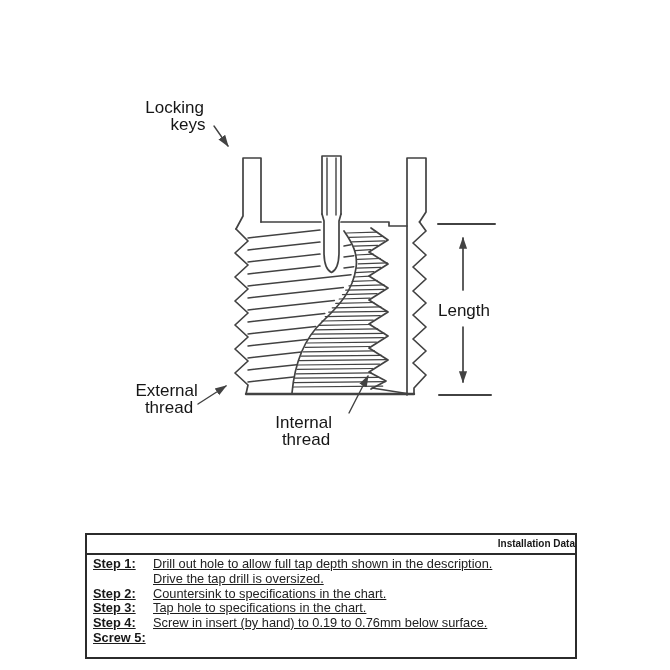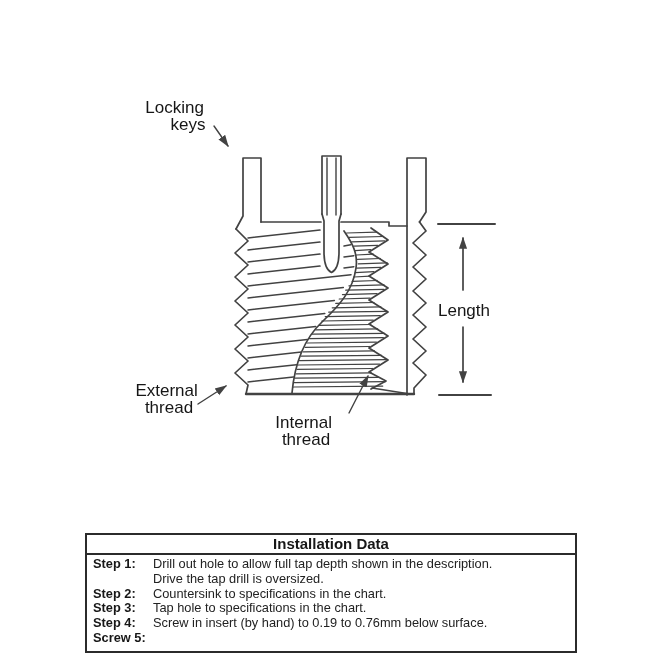--- a/index.html
+++ b/index.html
@@ -2,23 +2,23 @@
 <html><head>
 <meta charset="utf-8">
 <style>
   html,body{margin:0;padding:0;background:#fff;}
   .stage{position:relative;width:670px;height:670px;background:#ffffff;overflow:hidden;
          font-family:"Liberation Sans",sans-serif;color:#1c1c1c;}
   .stage svg{position:absolute;left:0;top:0;}
   svg text{fill:#161616;font-family:"Liberation Sans",sans-serif;font-size:17px;}
   .itable{position:absolute;left:85px;top:533px;width:488px;background:#fff;
           border:2px solid #2b2b2b;}
-  .ititle{height:18px;line-height:18px;text-align:center;font-weight:bold;
-          font-size:15px;border-bottom:2px solid #2b2b2b;color:#171717;}
-  .ibody{padding:2px 2px 5px 2px;}
+  .ititle{height:18px;line-height:18px;text-align:right;font-weight:bold;
+          font-size:10px;border-bottom:2px solid #2b2b2b;color:#171717;}
+  .ibody{padding:2px 2px 11px 2px;text-decoration:underline;}
   .irow{display:grid;grid-template-columns:64px 1fr;font-size:12.8px;line-height:14.8px;
         color:#222;white-space:nowrap;}
   .ilabel{font-weight:bold;padding-left:4px;color:#171717;}
   .itext{letter-spacing:0px;}
 </style>
 </head>
 <body>
 
 <div class="stage">
 

